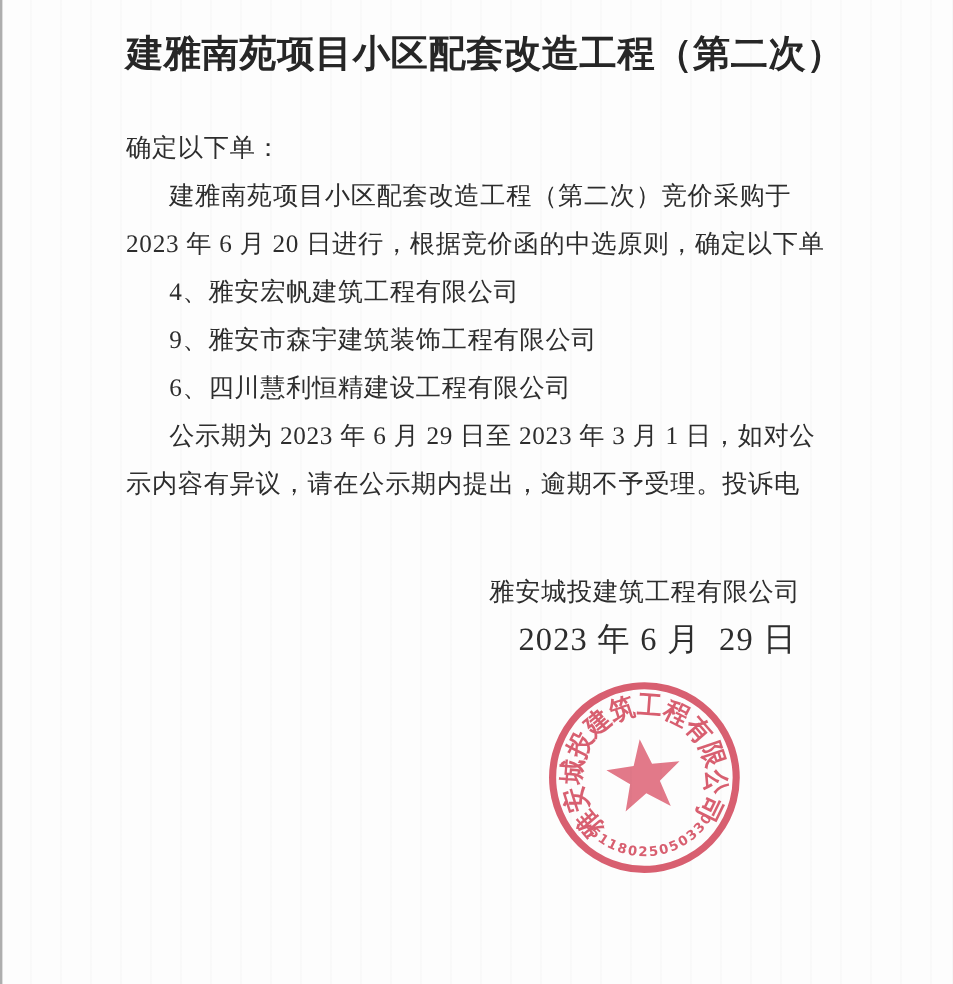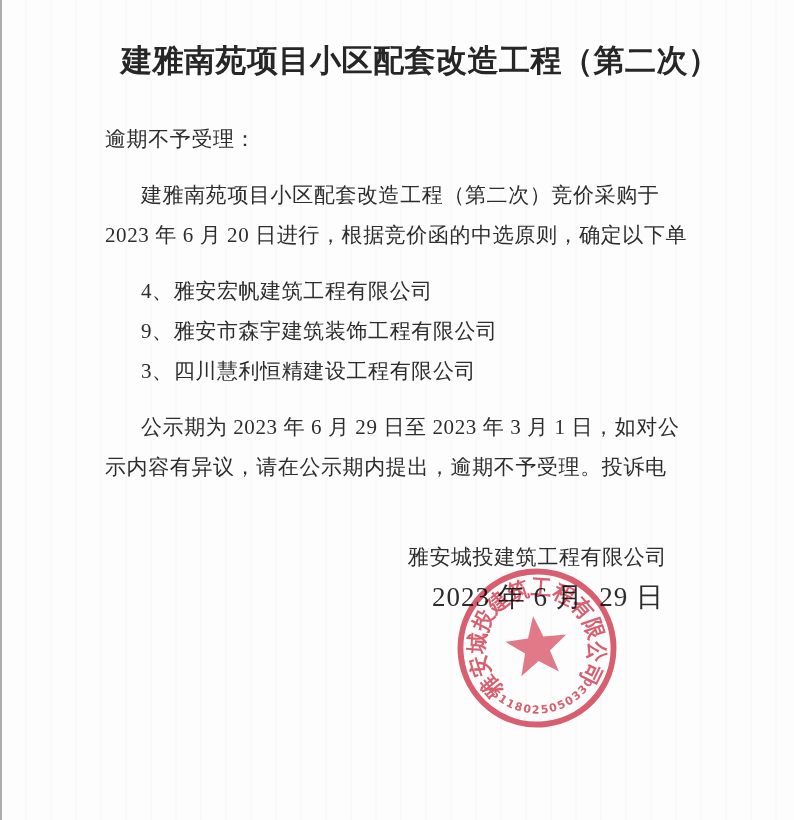--- a/index.html
+++ b/index.html
@@ -17,37 +17,37 @@
         rgba(0,0,0,0) 0px, rgba(0,0,0,0) 23px,
         rgba(90,90,90,0.022) 23px, rgba(90,90,90,0.022) 25px);
     border-left: 2px solid #aeaeae;
     overflow: hidden;
     color: #2d2d2d;
   }
   .content {
     padding: 22px 100px 0 103px;
   }
   .title {
-    margin: 16px;
+    margin: 0;
     font-size: 31px;
     font-weight: 700;
     line-height: 45px;
     text-align: center;
     letter-spacing: 0.5px;
     color: #262626;
   }
   .title .tline { display: block; white-space: pre; }
   .line {
     font-size: 21px;
     line-height: 40px;
     letter-spacing: 0.6px;
     white-space: pre;
   }
   .salutation { margin-top: 36px; }
-  .para { margin-top: 16px; }
+  .para { margin-top: 0; }
   .indent { padding-left: 36px; }
   .sig {
     margin-top: 50px;
     text-align: right;
     margin-right: 27px;
   }
   .sig-company {
     font-size: 21px;
     line-height: 40px;
     letter-spacing: 0.6px;
@@ -82,31 +82,31 @@
 </head>
 <body>
 
 <div class="page">
   <div class="content">
 
     <h1 class="title">
       <span class="tline">建雅南苑项目小区配套改造工程（第二次）</span>
     </h1>
 
-    <div class="line salutation">逾期不予受理：</div>
+    <div class="line salutation">确定以下单：</div>
 
     <div class="para">
       <div class="line indent">建雅南苑项目小区配套改造工程（第二次）竞价采购于</div>
       <div class="line">2023 年 6 月 20 日进行，根据竞价函的中选原则，确定以下单</div>
     </div>
 
     <div class="para">
       <div class="line indent">4、雅安宏帆建筑工程有限公司</div>
       <div class="line indent">9、雅安市森宇建筑装饰工程有限公司</div>
-      <div class="line indent">3、四川慧利恒精建设工程有限公司</div>
+      <div class="line indent">6、四川慧利恒精建设工程有限公司</div>
     </div>
 
     <div class="para">
       <div class="line indent">公示期为 2023 年 6 月 29 日至 2023 年 3 月 1 日，如对公</div>
       <div class="line">示内容有异议，请在公示期内提出，逾期不予受理。投诉电</div>
     </div>
 
     <div class="sig">
       <div class="sig-company">雅安城投建筑工程有限公司</div>
       <div class="sig-date">2023 年 6 月  29 日</div>

